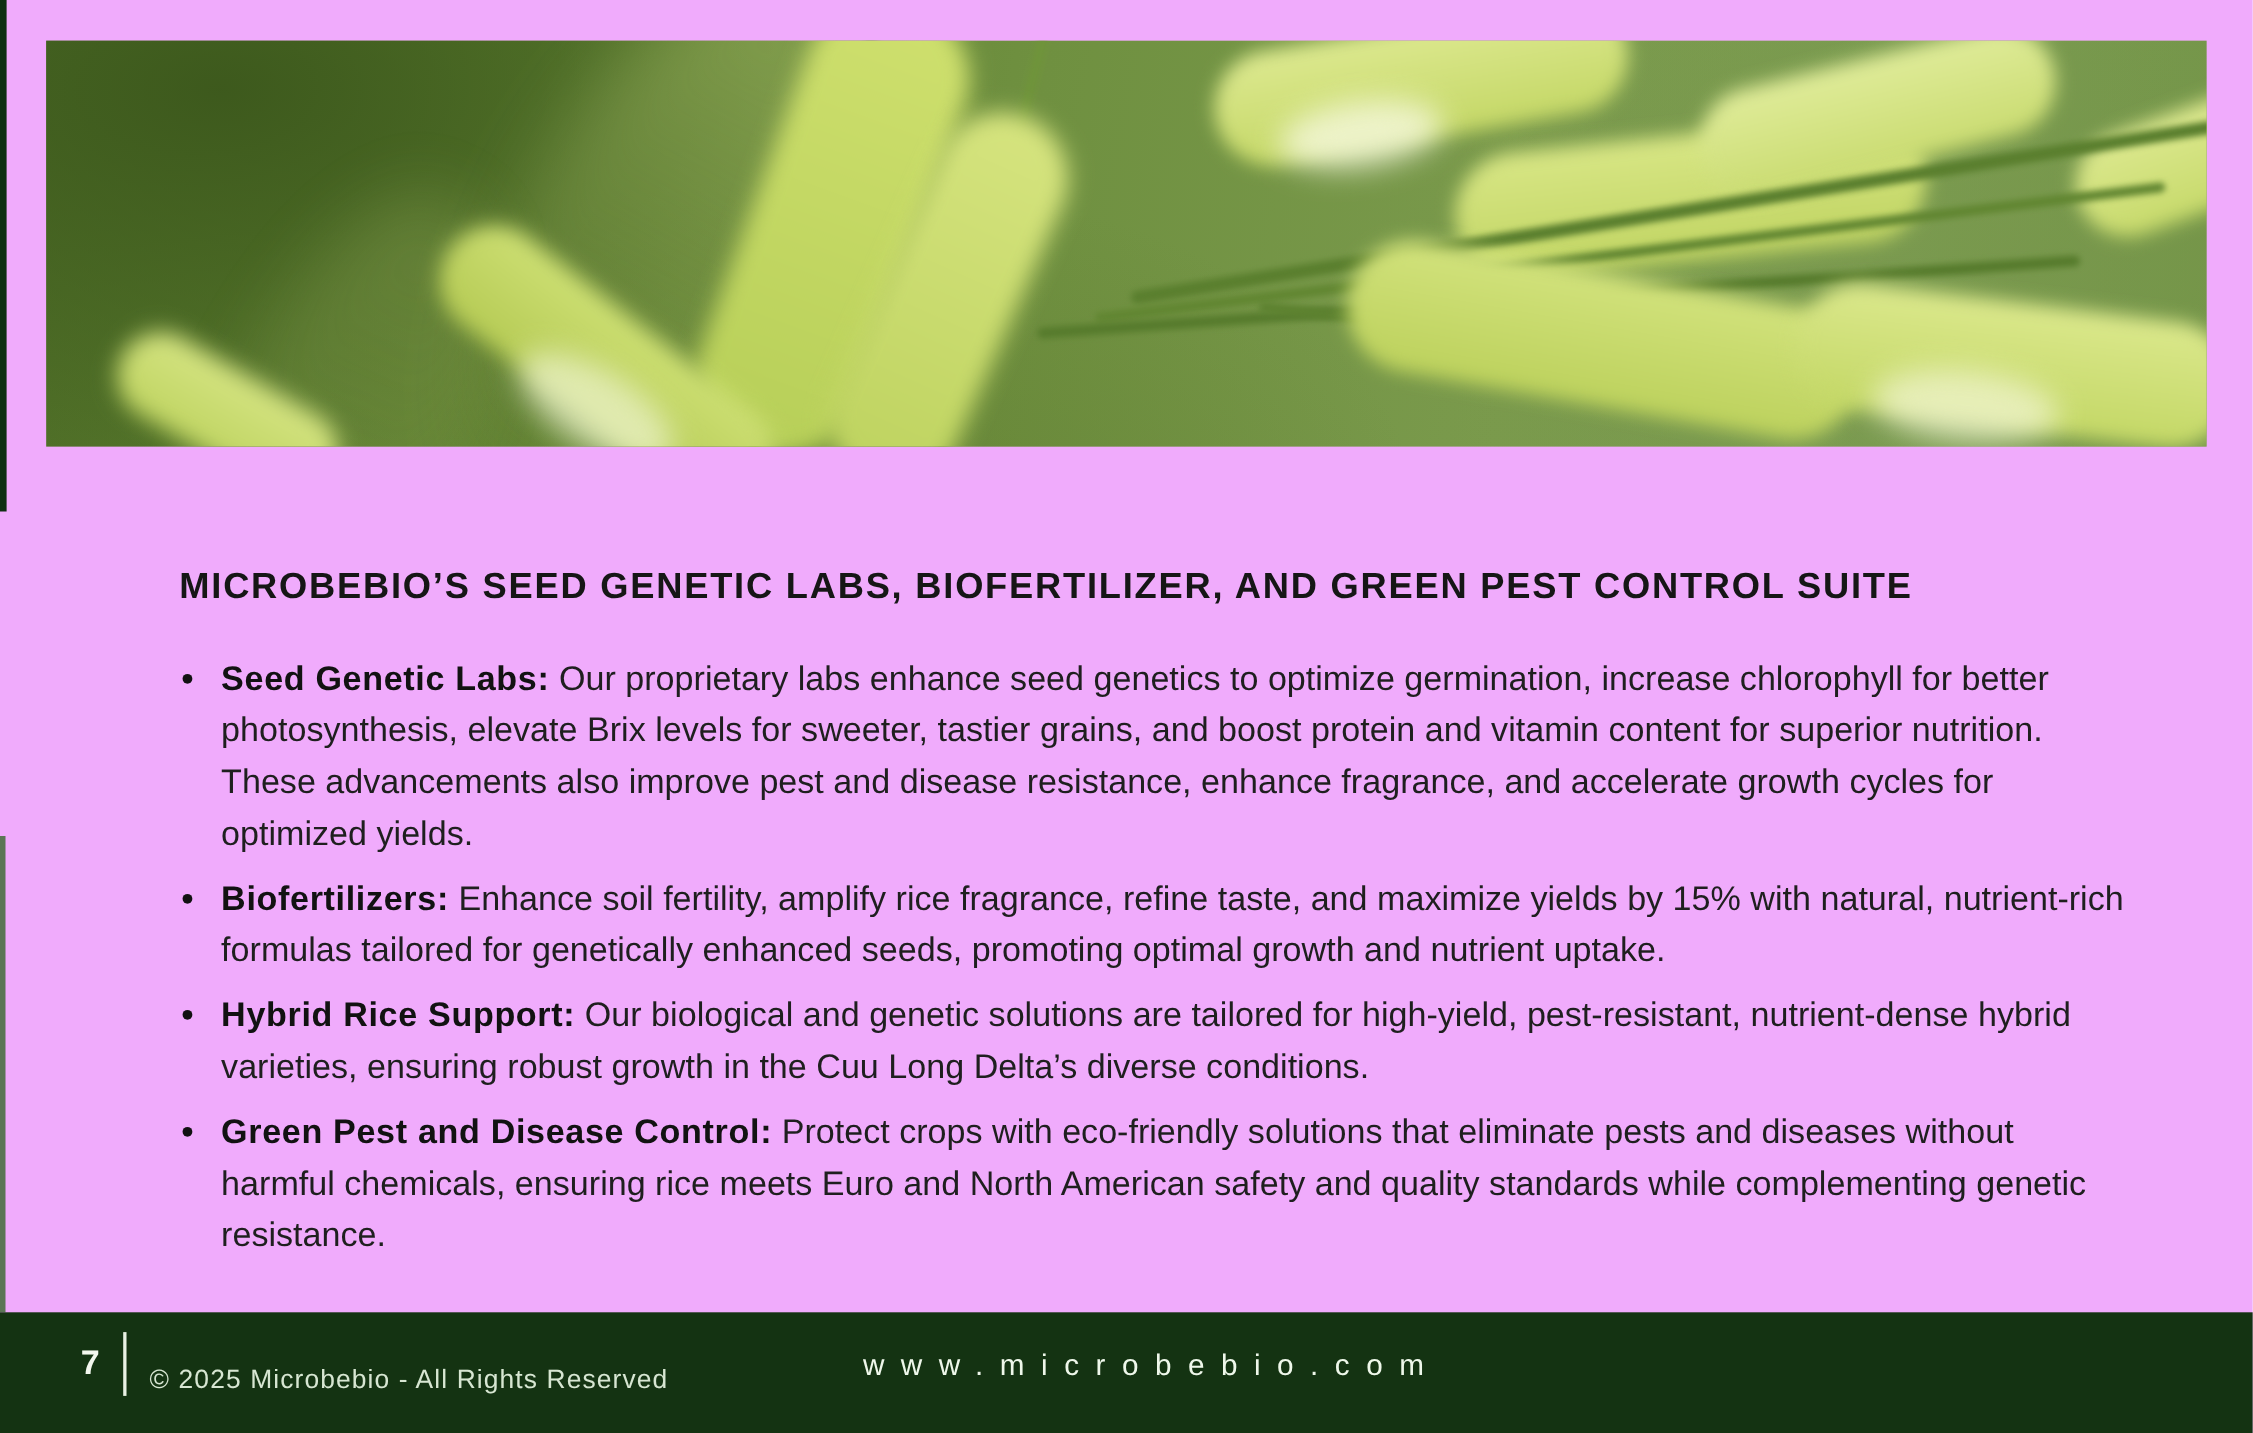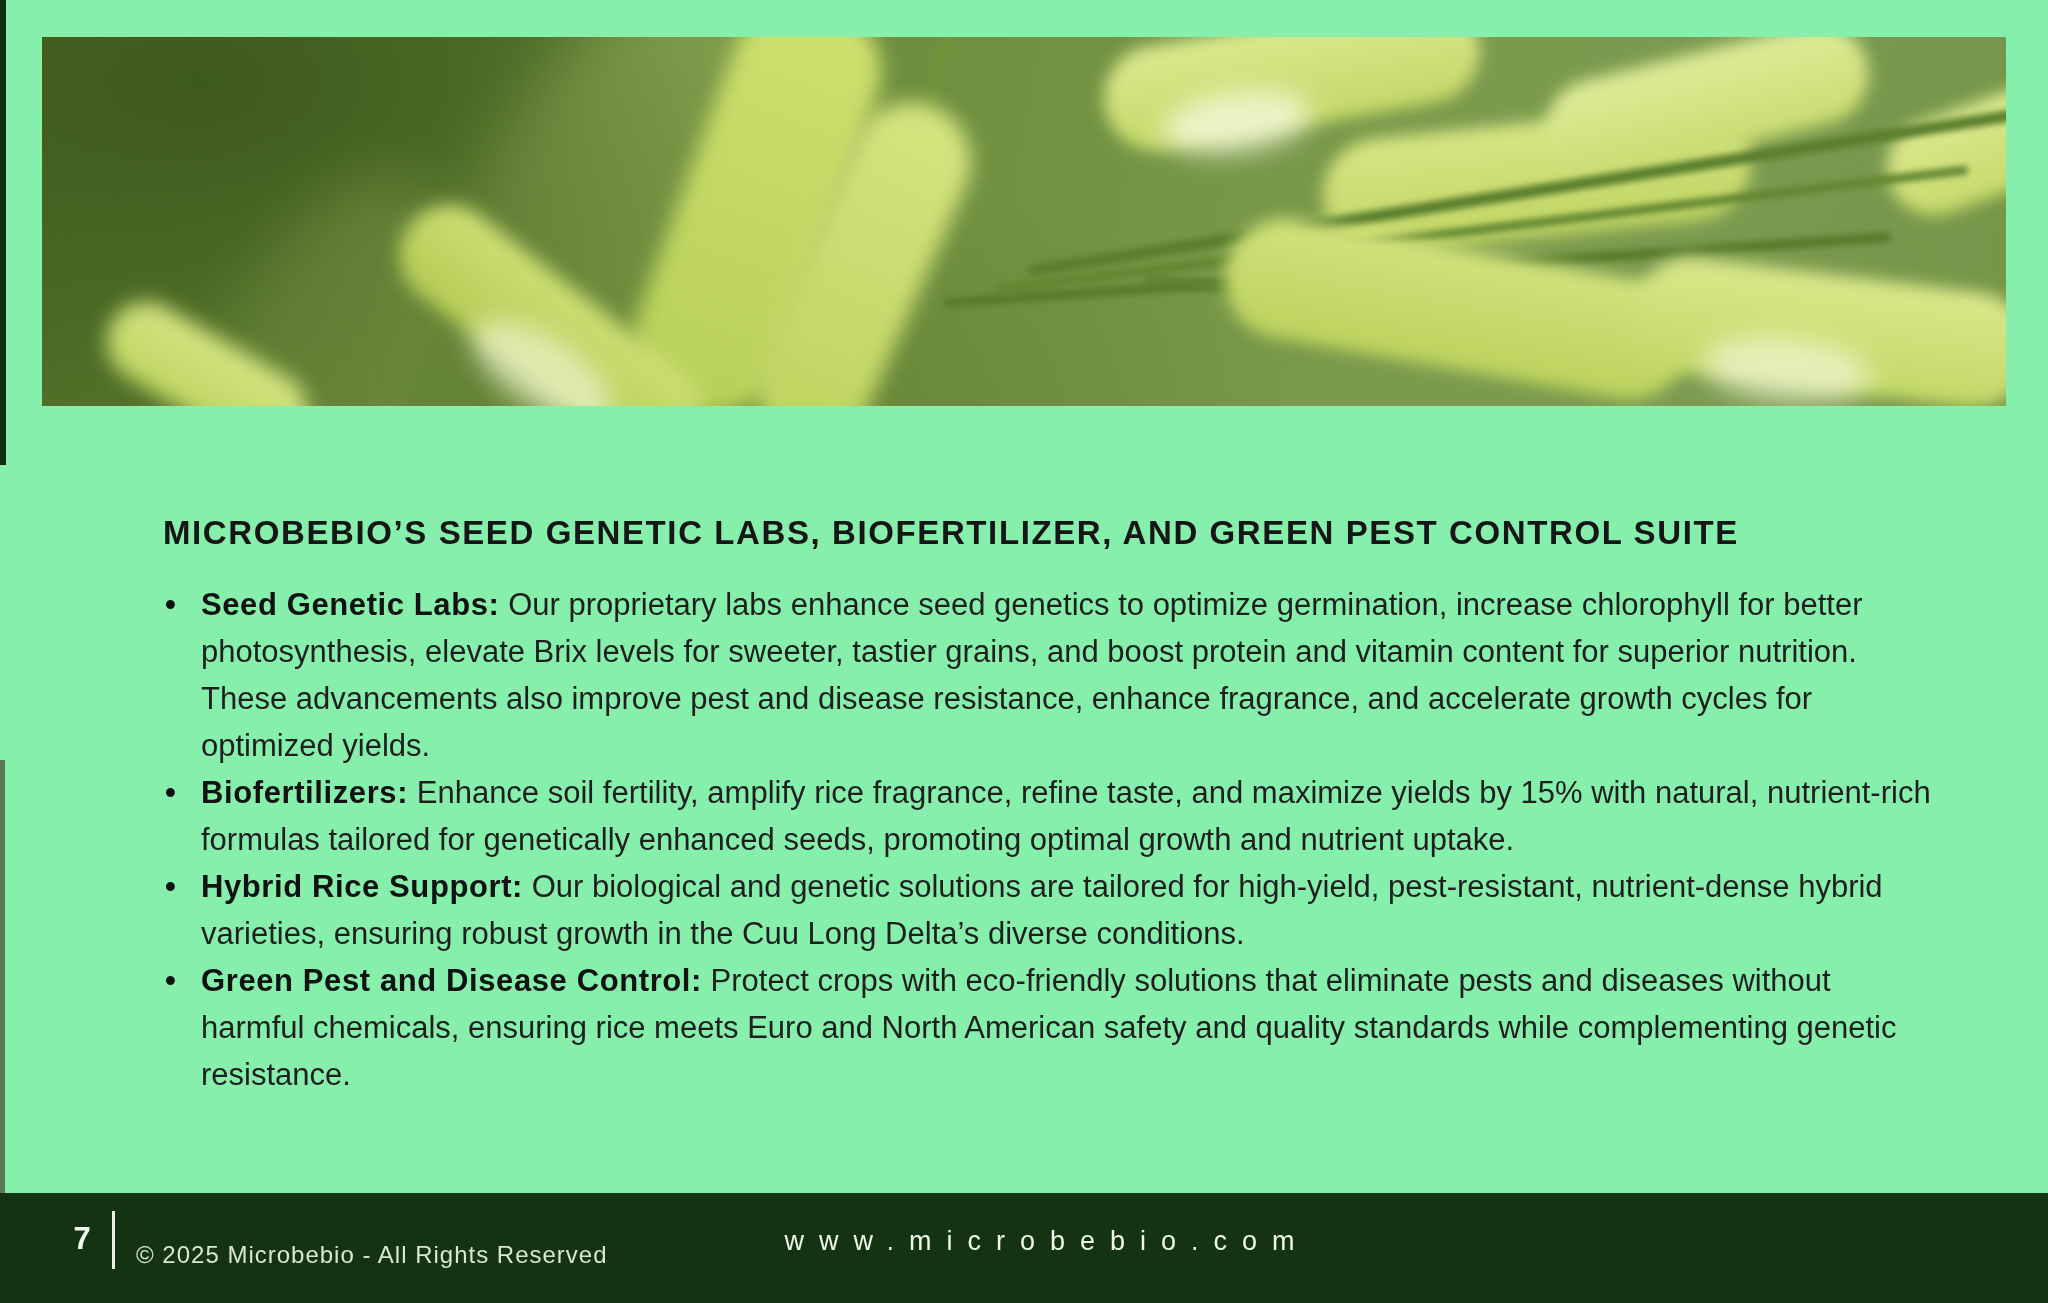--- a/index.html
+++ b/index.html
@@ -5,21 +5,21 @@
   * { margin: 0; padding: 0; box-sizing: border-box; }
   html, body { background: #ffffff; }
   body {
     font-family: "Liberation Sans", sans-serif;
     width: 2048px;
     height: 1303px;
     position: relative;
     overflow: hidden;
     color: #1a1a1a;
   }
-  .page { position: relative; width: 2048px; height: 1303px; background: #86efac; }
+  .page { position: relative; width: 2048px; height: 1303px; background: #f0abfc; }
 
   
   .accent-top {
     position: absolute; left: 0; top: 0; width: 6px; height: 465px;
     background: #0f2f12;
   }
   .accent-bottom {
     position: absolute; left: 0; top: 760px; width: 5px; height: 433px;
     background: #5b7555;
   }
@@ -44,21 +44,21 @@
   .title {
     position: absolute; left: 163px; top: 514px; width: 1790px;
     font-size: 33px; font-weight: bold; letter-spacing: 1.6px;
     color: #161616; white-space: nowrap;
   }
   .features {
     position: absolute; left: 163px; top: 581px; width: 1772px;
     list-style: none;
     font-size: 31px; line-height: 47px; color: #1f1f1f;
   }
-  .features li { position: relative; padding-left: 38px; }
+  .features li { position: relative; padding-left: 38px; margin-top: 12px; }
   .features li::before {
     content: "\2022";
     position: absolute; left: 2px; top: 0;
     font-size: 31px; font-weight: bold; color: #111;
   }
   .features .lead { font-weight: bold; letter-spacing: 0.6px; color: #121212; }
 
   
   .footer {
     position: absolute; left: 0; top: 1193px; width: 2048px; height: 110px;

